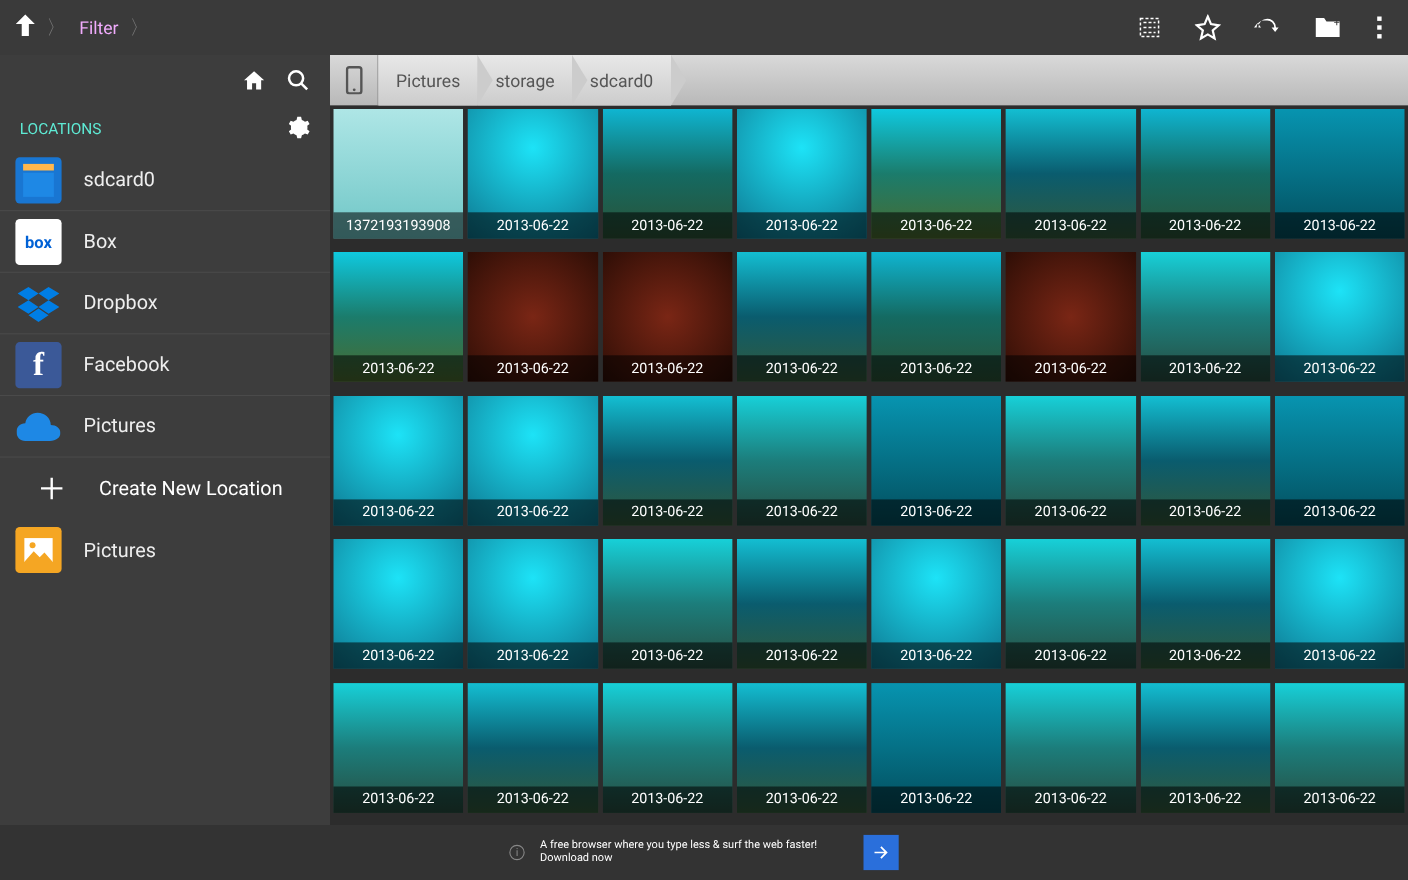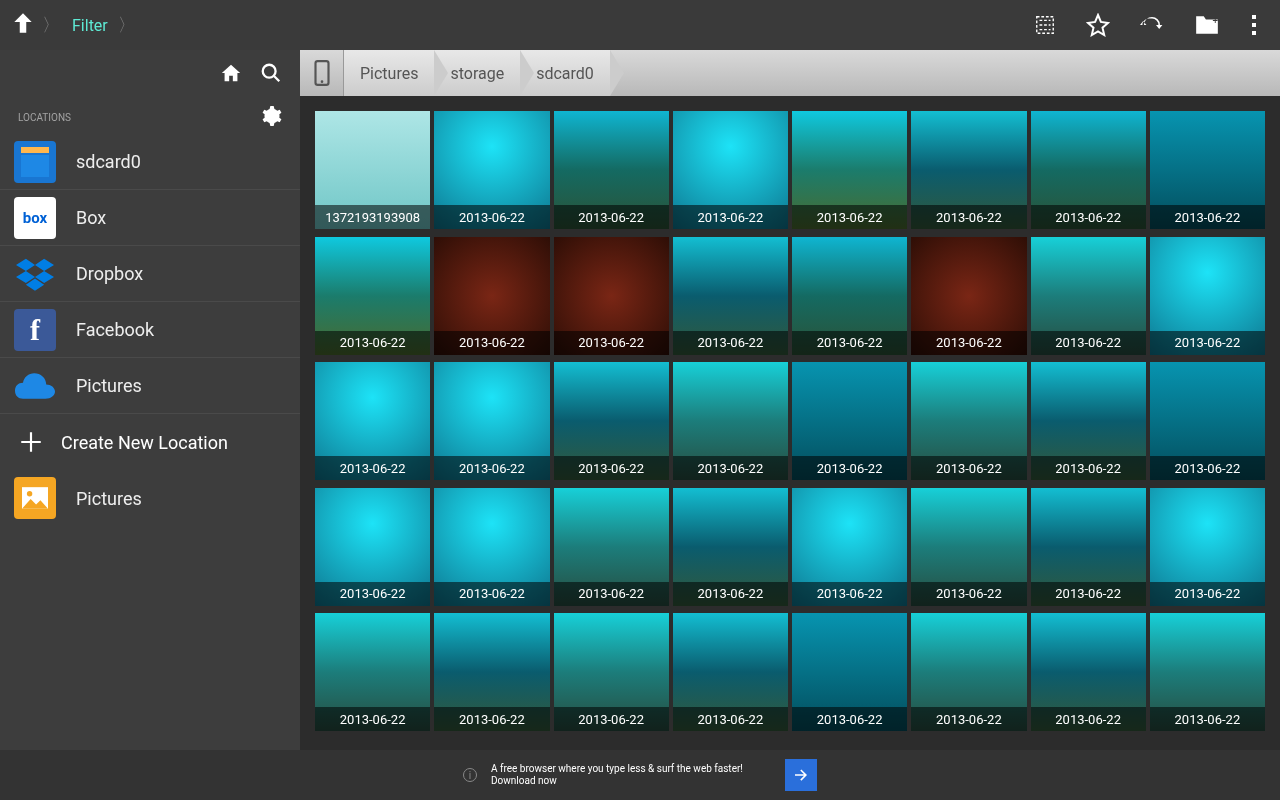--- a/index.html
+++ b/index.html
@@ -2,52 +2,52 @@
 <html><head>
 <meta charset="utf-8">
 <style>
 * { margin:0; padding:0; box-sizing:border-box; font-family:Roboto,Arial,sans-serif; }
 body { width:1280px; height:800px; background:#000; overflow:hidden; color:#fff; }
 
 
 .topbar { height:50px; background:#3a3a3a; display:flex; align-items:center; padding:0 10px; }
 .topbar .nav { display:flex; align-items:center; gap:6px; }
 .topbar .uparrow svg{ fill:#fff; }
-.filter-label{ font-size:16px; color:#5eead4; margin-left:6px; }
+.filter-label{ font-size:16px; color:#f0abfc; margin-left:6px; }
 .topbar-icons{ margin-left:auto; display:flex; align-items:center; gap:30px; padding-right:12px;}
 .topbar-icons svg{ fill:#fff; }
 .topbar-icons .ic{ cursor:pointer; display:flex; align-items:center; }
 
 
 .main{ display:flex; height:700px; background:#3d3d3d; }
 
 
 .sidebar{ width:300px; background:#3d3d3d; display:flex; flex-direction:column; overflow:hidden;}
 .sidebar-top{ height:50px; display:flex; justify-content:flex-end; align-items:center; gap:18px; padding:0 18px;}
 .sidebar-top svg{ fill:#fff; }
-.section-head{ display:flex; align-items:center; padding:6px 18px; color:#a3a3a3; font-size:10px;}
+.section-head{ display:flex; align-items:center; padding:6px 18px; color:#5eead4; font-size:14px;}
 .section-head .gear{ margin-left:auto;}
 .section-head svg{ fill:#fff;}
 .loc-list{ display:flex; flex-direction:column;}
 .loc-item{ height:56px; display:flex; align-items:center; padding-left:14px; gap:20px; border-bottom:1px solid #4a4a4a; cursor:pointer;}
 .loc-item .icon-box{ width:42px; height:42px; border-radius:4px; display:flex; align-items:center; justify-content:center; font-size:18px; font-weight:bold; flex-shrink:0;}
 .loc-label{ font-size:18px; color:#eee; }
-.create{ height:56px; display:flex; align-items:center; padding-left:18px; gap:17px; cursor:pointer;}
+.create{ height:56px; display:flex; align-items:center; padding-left:34px; gap:30px; cursor:pointer;}
 .create svg{ fill:#fff;}
 .create .txt{ font-size:18px;}
 .search-item{ height:56px; display:flex; align-items:center; padding-left:14px; gap:20px; cursor:pointer;}
 .search-item .icon-box{ width:42px;height:42px; background:#f5a623; border-radius:4px; display:flex; align-items:center; justify-content:center;}
 
 
 .content{ flex:1; display:flex; flex-direction:column; background:#2c2c2c; }
 .pathbar{ height:46px; background:linear-gradient(#d9d9d9,#b8b8b8); display:flex; align-items:center; }
 .pathbar .dev{ width:44px; height:46px; display:flex; align-items:center; justify-content:center; border-right:1px solid #999;}
 .pathbar .crumb{ padding:0 16px; height:46px; display:flex; align-items:center; color:#555; font-size:16px; cursor:pointer; position:relative; background:linear-gradient(#e8e8e8,#cccccc);}
 .pathbar .crumb:after{ content:''; position:absolute; right:-14px; top:0; width:0;height:0;border-top:23px solid transparent;border-bottom:23px solid transparent;border-left:14px solid #ccc; z-index:1;}
-.grid{ flex:1; padding:15px; display:grid; grid-template-columns:repeat(8,1fr); gap:4px; background:#2c2c2c; overflow:hidden;}
+.grid{ flex:1; padding:3px; display:grid; grid-template-columns:repeat(8,1fr); gap:4px; background:#2c2c2c; overflow:hidden;}
 .cell{ position:relative; height:118px; overflow:hidden;}
 .thumb{ width:100%; height:100%; }
 .cap{ position:absolute; bottom:0; left:0; right:0; height:24px; background:rgba(0,0,0,.55); display:flex; align-items:center; justify-content:center; font-size:13px; color:#fff;}
 
 
 .pA{background:linear-gradient(180deg,#aee6e6,#6fc6c6);}
 .pB{background:radial-gradient(circle at 50% 30%,#1de3f7,#0d758e);}
 .pC{background:linear-gradient(#0fb5d1,#146a62,#2b5236);}
 .pD{background:linear-gradient(#0fc9df,#1b7c6c,#4a6b2e);}
 .pE{background:radial-gradient(circle,#7a2615,#2e0e06);}

